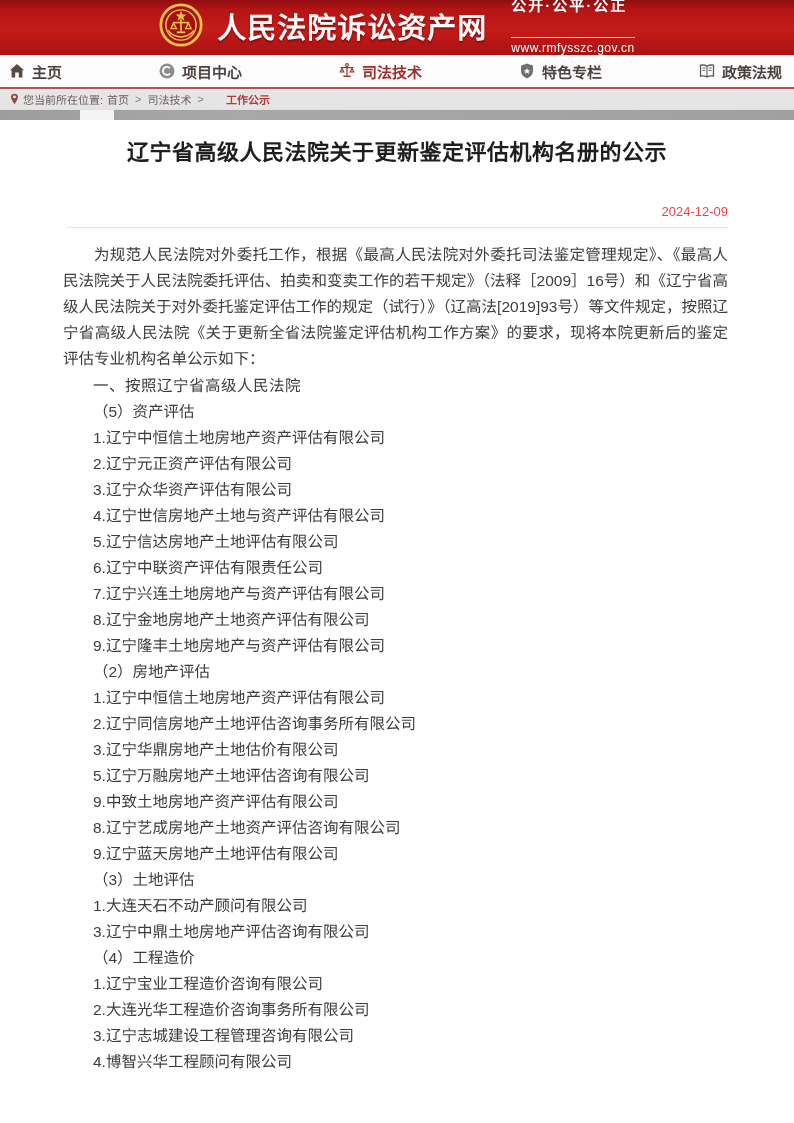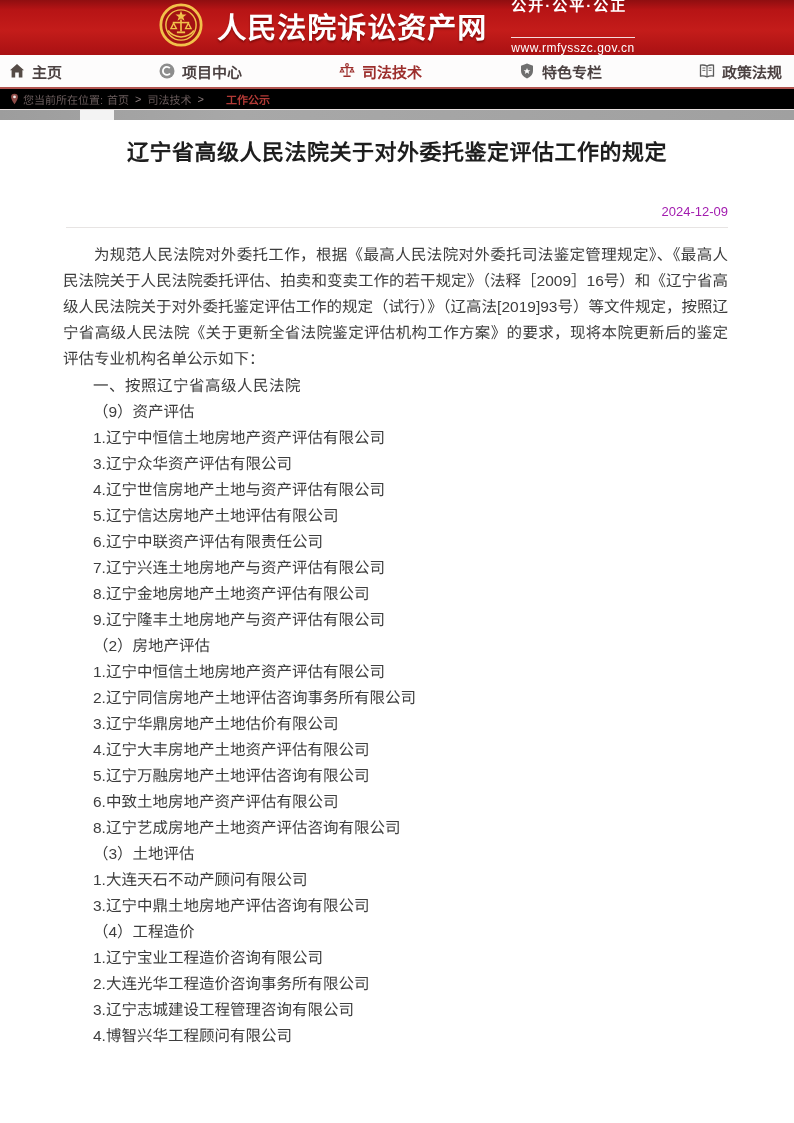--- a/index.html
+++ b/index.html
@@ -34,42 +34,42 @@
   .nav-item {
     display:flex; align-items:center; gap:6px;
     font-size:15px; font-weight:bold; color:#4c4242; cursor:pointer;
     white-space:nowrap;
   }
   .nav-item .nav-ico { width:18px; height:18px; display:inline-block; }
   .nav-item.active { color:#9c2e2c; }
 
   
   .breadcrumb-bar {
-    height:21px; background:#000000;
+    height:21px; background:#e5e5e5;
     display:flex; align-items:center; gap:4px;
     padding:0 10px; font-size:11px; color:#6a5c5c;
     border-bottom:1px solid #e6dedd;
   }
   .breadcrumb-bar .pin { width:9px; height:12px; }
   .crumb { color:#6a5c5c; text-decoration:none; }
   .crumb-sep { color:#8a7c7c; margin:0 2px; }
   .crumb.current { color:#b13a36; font-weight:bold;margin-left:16px; }
 
   
   .gray-band { height:10px; background:linear-gradient(90deg,#9d9d9d 0%,#a8a8a8 30%,#a0a0a0 100%); position:relative; }
   .gray-band .notch { position:absolute; left:80px; top:0; width:34px; height:10px; background:#f3f3f3; }
 
   
   .article { background:#ffffff; padding-top:12px; }
   .article-title {
     text-align:center; font-size:22px; font-weight:bold; color:#1e1e1e;
     letter-spacing:.5px; padding:2px 40px 0;
   }
   .article-date {
-    text-align:right; font-size:13px; color:#a21caf;
+    text-align:right; font-size:13px; color:#ef4444;
     padding:38px 66px 8px 0;
   }
   .date-divider { height:1px; background:#e7e4e3; margin:0 66px 0 66px; }
 
   .article-body {
     padding:14px 66px 0 63px;
     font-size:15.5px; line-height:26px; color:#3d3d3d;
   }
   .lead-paragraph { text-indent:2em; text-align:justify; }
 
@@ -160,45 +160,46 @@
   <a class="crumb">司法技术</a>
   <span class="crumb-sep">&gt;</span>
   <a class="crumb current">工作公示</a>
 </div>
 
 <div class="gray-band">
     <div class="notch"></div>
   </div>
 
 <main class="article">
-  <h1 class="article-title">辽宁省高级人民法院关于对外委托鉴定评估工作的规定</h1>
+  <h1 class="article-title">辽宁省高级人民法院关于更新鉴定评估机构名册的公示</h1>
   <div class="article-date">2024-12-09</div>
   <div class="date-divider"></div>
 
   <div class="article-body">
     <p class="lead-paragraph">为规范人民法院对外委托工作，根据《最高人民法院对外委托司法鉴定管理规定》、《最高人民法院关于人民法院委托评估、拍卖和变卖工作的若干规定》（法释［2009］16号）和《辽宁省高级人民法院关于对外委托鉴定评估工作的规定（试行）》（辽高法[2019]93号）等文件规定，按照辽宁省高级人民法院《关于更新全省法院鉴定评估机构工作方案》的要求，现将本院更新后的鉴定评估专业机构名单公示如下：</p>
     <div class="org-list">
         <div class="line section-heading">一、按照辽宁省高级人民法院</div>
-        <div class="line subsection-heading">（9）资产评估</div>
+        <div class="line subsection-heading">（5）资产评估</div>
         <div class="line org-item">1.辽宁中恒信土地房地产资产评估有限公司</div>
+        <div class="line org-item">2.辽宁元正资产评估有限公司</div>
         <div class="line org-item">3.辽宁众华资产评估有限公司</div>
         <div class="line org-item">4.辽宁世信房地产土地与资产评估有限公司</div>
         <div class="line org-item">5.辽宁信达房地产土地评估有限公司</div>
         <div class="line org-item">6.辽宁中联资产评估有限责任公司</div>
         <div class="line org-item">7.辽宁兴连土地房地产与资产评估有限公司</div>
         <div class="line org-item">8.辽宁金地房地产土地资产评估有限公司</div>
         <div class="line org-item">9.辽宁隆丰土地房地产与资产评估有限公司</div>
         <div class="line subsection-heading">（2）房地产评估</div>
         <div class="line org-item">1.辽宁中恒信土地房地产资产评估有限公司</div>
         <div class="line org-item">2.辽宁同信房地产土地评估咨询事务所有限公司</div>
         <div class="line org-item">3.辽宁华鼎房地产土地估价有限公司</div>
-        <div class="line org-item">4.辽宁大丰房地产土地资产评估有限公司</div>
         <div class="line org-item">5.辽宁万融房地产土地评估咨询有限公司</div>
-        <div class="line org-item">6.中致土地房地产资产评估有限公司</div>
+        <div class="line org-item">9.中致土地房地产资产评估有限公司</div>
         <div class="line org-item">8.辽宁艺成房地产土地资产评估咨询有限公司</div>
+        <div class="line org-item">9.辽宁蓝天房地产土地评估有限公司</div>
         <div class="line subsection-heading">（3）土地评估</div>
         <div class="line org-item">1.大连天石不动产顾问有限公司</div>
         <div class="line org-item">3.辽宁中鼎土地房地产评估咨询有限公司</div>
         <div class="line subsection-heading">（4）工程造价</div>
         <div class="line org-item">1.辽宁宝业工程造价咨询有限公司</div>
         <div class="line org-item">2.大连光华工程造价咨询事务所有限公司</div>
         <div class="line org-item">3.辽宁志城建设工程管理咨询有限公司</div>
         <div class="line org-item">4.博智兴华工程顾问有限公司</div>
       </div>
   </div>

